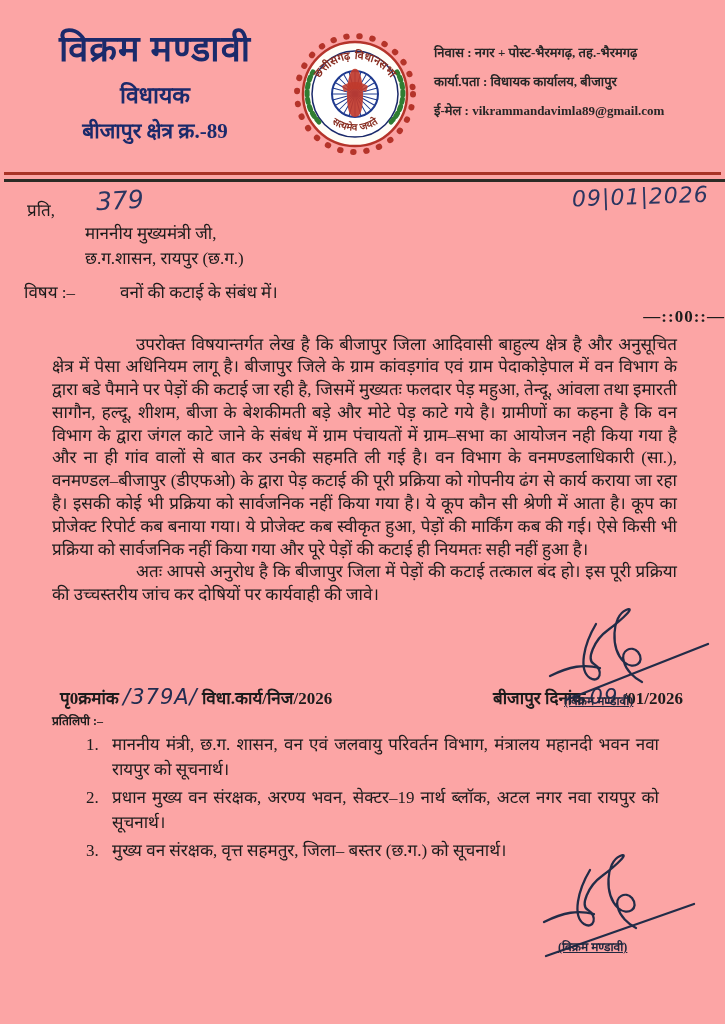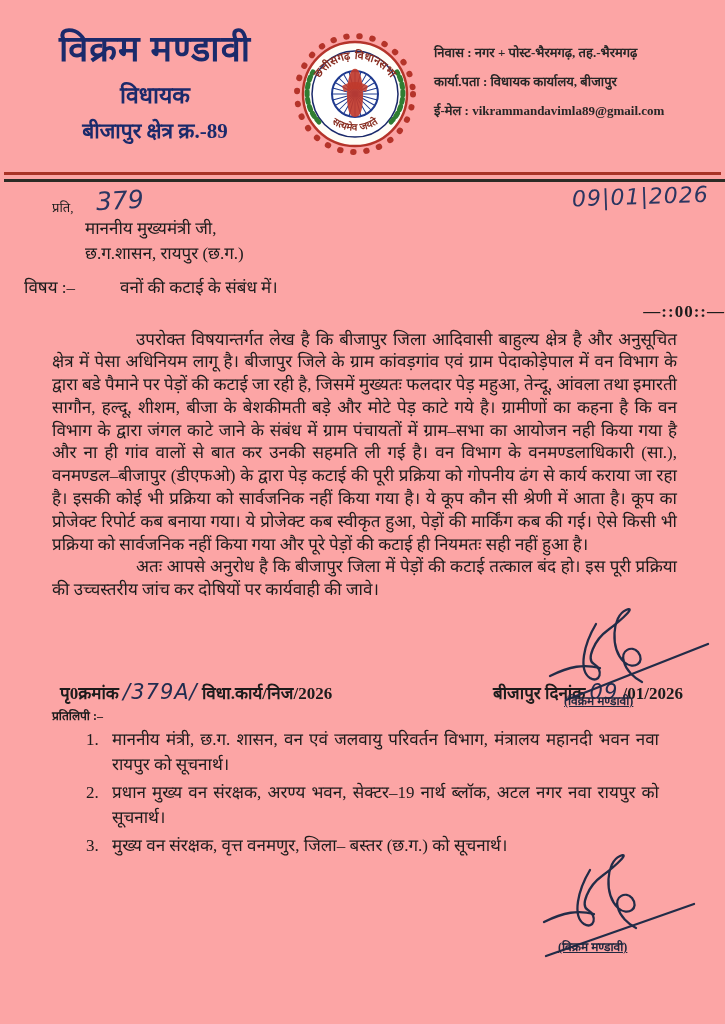--- a/index.html
+++ b/index.html
@@ -21,21 +21,21 @@
   .rule-red{height:3px;background:#a93226;margin:2px 4px 0 4px;}
   .rule-dark{height:2.5px;background:#2b2b25;margin:4px 0 0 4px;}
   
   .refrow{display:flex;justify-content:space-between;padding:30px 28px 0 30px;
     font-size:16px;font-weight:bold;color:#222;}
   .dots{font-weight:bold;letter-spacing:1px;}
   .hand{font-family:"DejaVu Sans",sans-serif;color:#2a3560;font-style:italic;font-weight:normal;}
   .hand-serial{position:absolute;left:96px;top:186px;font-size:25px;transform:rotate(-3deg);}
   .hand-date{position:absolute;left:572px;top:184px;font-size:22px;transform:rotate(-2deg);letter-spacing:1px;}
   
-  .to-salutation{padding-left:52px;margin-top:16px;font-size:13px;}
+  .to-salutation{padding-left:27px;margin-top:16px;font-size:17px;}
   .to-line{padding-left:85px;font-size:17px;line-height:25px;}
   .subject-row{display:flex;padding-left:24px;margin-top:9px;font-size:17px;}
   .subject-label{width:96px;flex:none;}
   .separator{text-align:right;font-size:17px;font-weight:bold;margin-top:4px;letter-spacing:1px;}
   .body-block{padding:0 48px 0 52px;text-align:justify;font-size:17px;line-height:22.8px;}
   .para1{margin:7px 0 0 0;text-indent:84px;}
   .para2{margin:0;text-indent:84px;}
   
   .sig{position:absolute;width:180px;}
   .sig1{left:538px;top:602px;}
@@ -162,21 +162,21 @@
   <div class="copy-item">
     <span class="copy-num">1.</span>
     <span>माननीय मंत्री, छ.ग. शासन, वन एवं जलवायु परिवर्तन विभाग, मंत्रालय महानदी भवन नवा रायपुर को सूचनार्थ।</span>
   </div>
   <div class="copy-item">
     <span class="copy-num">2.</span>
     <span>प्रधान मुख्य वन संरक्षक, अरण्य भवन, सेक्टर–19 नार्थ ब्लॉक, अटल नगर नवा रायपुर को सूचनार्थ।</span>
   </div>
   <div class="copy-item">
     <span class="copy-num">3.</span>
-    <span>मुख्य वन संरक्षक, वृत्त वनमणुर, जिला– बस्तर (छ.ग.) को सूचनार्थ।</span>
+    <span>मुख्य वन संरक्षक, वृत्त सहमतुर, जिला– बस्तर (छ.ग.) को सूचनार्थ।</span>
   </div>
 
   <div class="sig sig2">
     <svg width="180" height="112" viewBox="0 0 180 112">
       <g fill="none" stroke="#222c48" stroke-width="2.3" stroke-linecap="round">
         <path d="M58 22 C46 42 40 68 52 76 C62 82 66 68 56 62 C48 58 56 38 70 28 C86 16 98 4 88 8 C74 14 72 46 86 60 C96 69 108 60 100 50 C94 43 82 48 86 60 C88 68 96 76 104 80"></path>
         <path d="M12 74 C32 64 46 62 62 66"></path>
         <path d="M14 108 L162 56"></path>
       </g>
     </svg>

